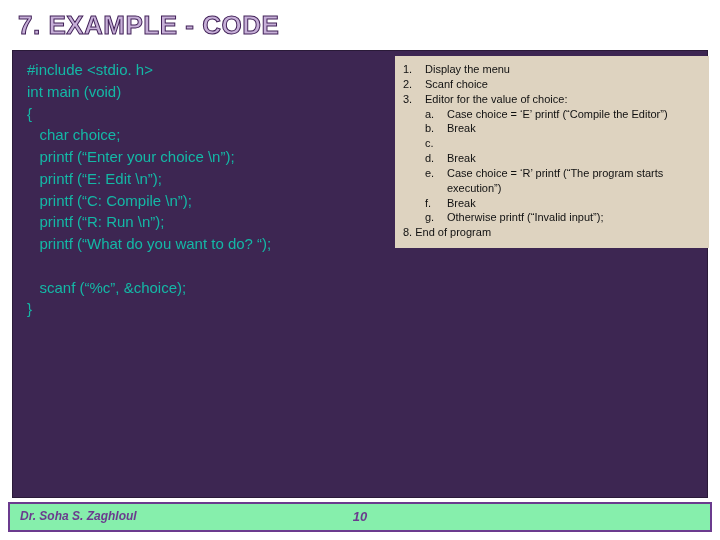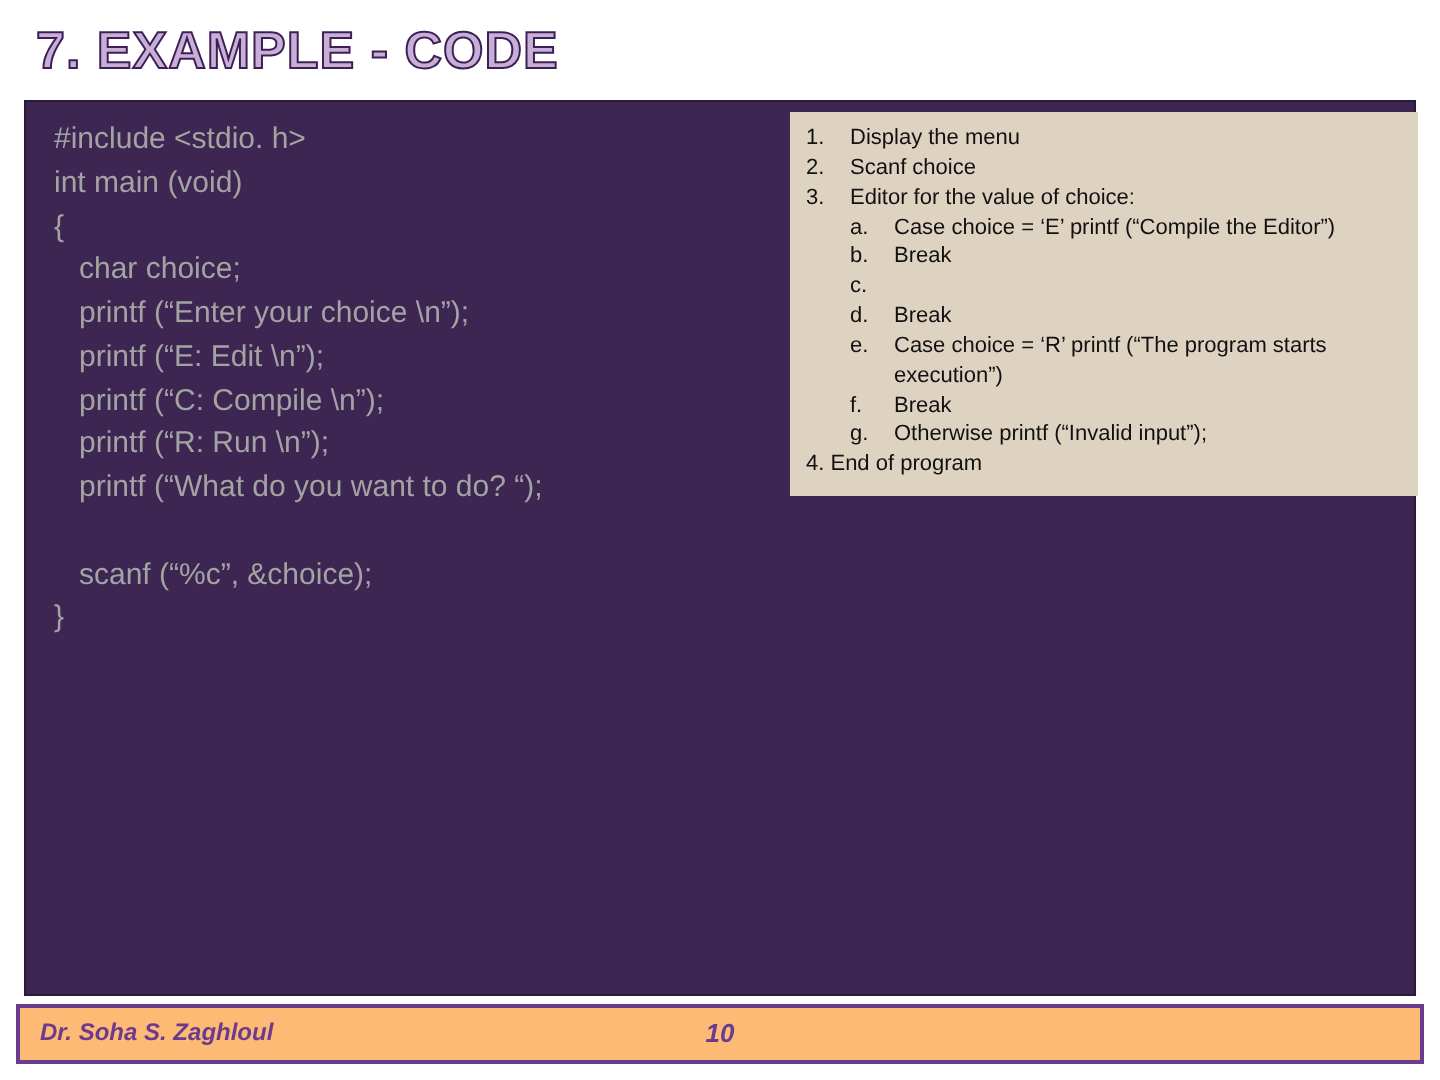--- a/index.html
+++ b/index.html
@@ -28,21 +28,21 @@
     width: 696px;
     height: 448px;
     background: #3d2652;
     border: 1px solid #2a1a38;
   }
   .code-block {
     position: absolute;
     left: 14px;
     top: 8px;
     width: 360px;
-    color: #a3a3a3;
+    color: #14b8a6;
     font-family: "Tahoma", "Segoe UI", sans-serif;
     font-size: 15px;
     line-height: 1.45;
     white-space: pre;
   }
   .pseudo-header {
     position: absolute;
     left: 382px;
     top: -15px;
     width: 314px;
@@ -69,21 +69,21 @@
   .pseudo-body .row { display: flex; }
   .pseudo-body .n1 { width: 22px; flex-shrink: 0; }
   .pseudo-body .n2 { width: 22px; flex-shrink: 0; margin-left: 22px; }
   .pseudo-body .txt { flex: 1; }
   .footer-bar {
     position: absolute;
     left: 8px;
     bottom: 8px;
     width: 704px;
     height: 30px;
-    background: #fdba74;
+    background: #86efac;
     border: 2px solid #6b3b8e;
   }
   .author {
     position: absolute;
     left: 10px;
     top: 5px;
     font-size: 12px;
     font-style: italic;
     font-weight: 700;
     color: #6b3b8e;
@@ -141,21 +141,21 @@
         <div class="txt">Case choice = ‘R’ printf (“The program starts execution”)</div>
       </div>
     <div class="row">
         <div class="n2">f.</div>
         <div class="txt">Break</div>
       </div>
     <div class="row">
         <div class="n2">g.</div>
         <div class="txt">Otherwise printf (“Invalid input”);</div>
       </div>
-    <div>4. End of program</div>
+    <div>8. End of program</div>
   </div>
 
   <div class="code-block">#include &lt;stdio. h&gt;
 int main (void)
 {
    char choice;
    printf (“Enter your choice \n”);
    printf (“E: Edit \n”);
    printf (“C: Compile \n”);
    printf (“R: Run \n”);

